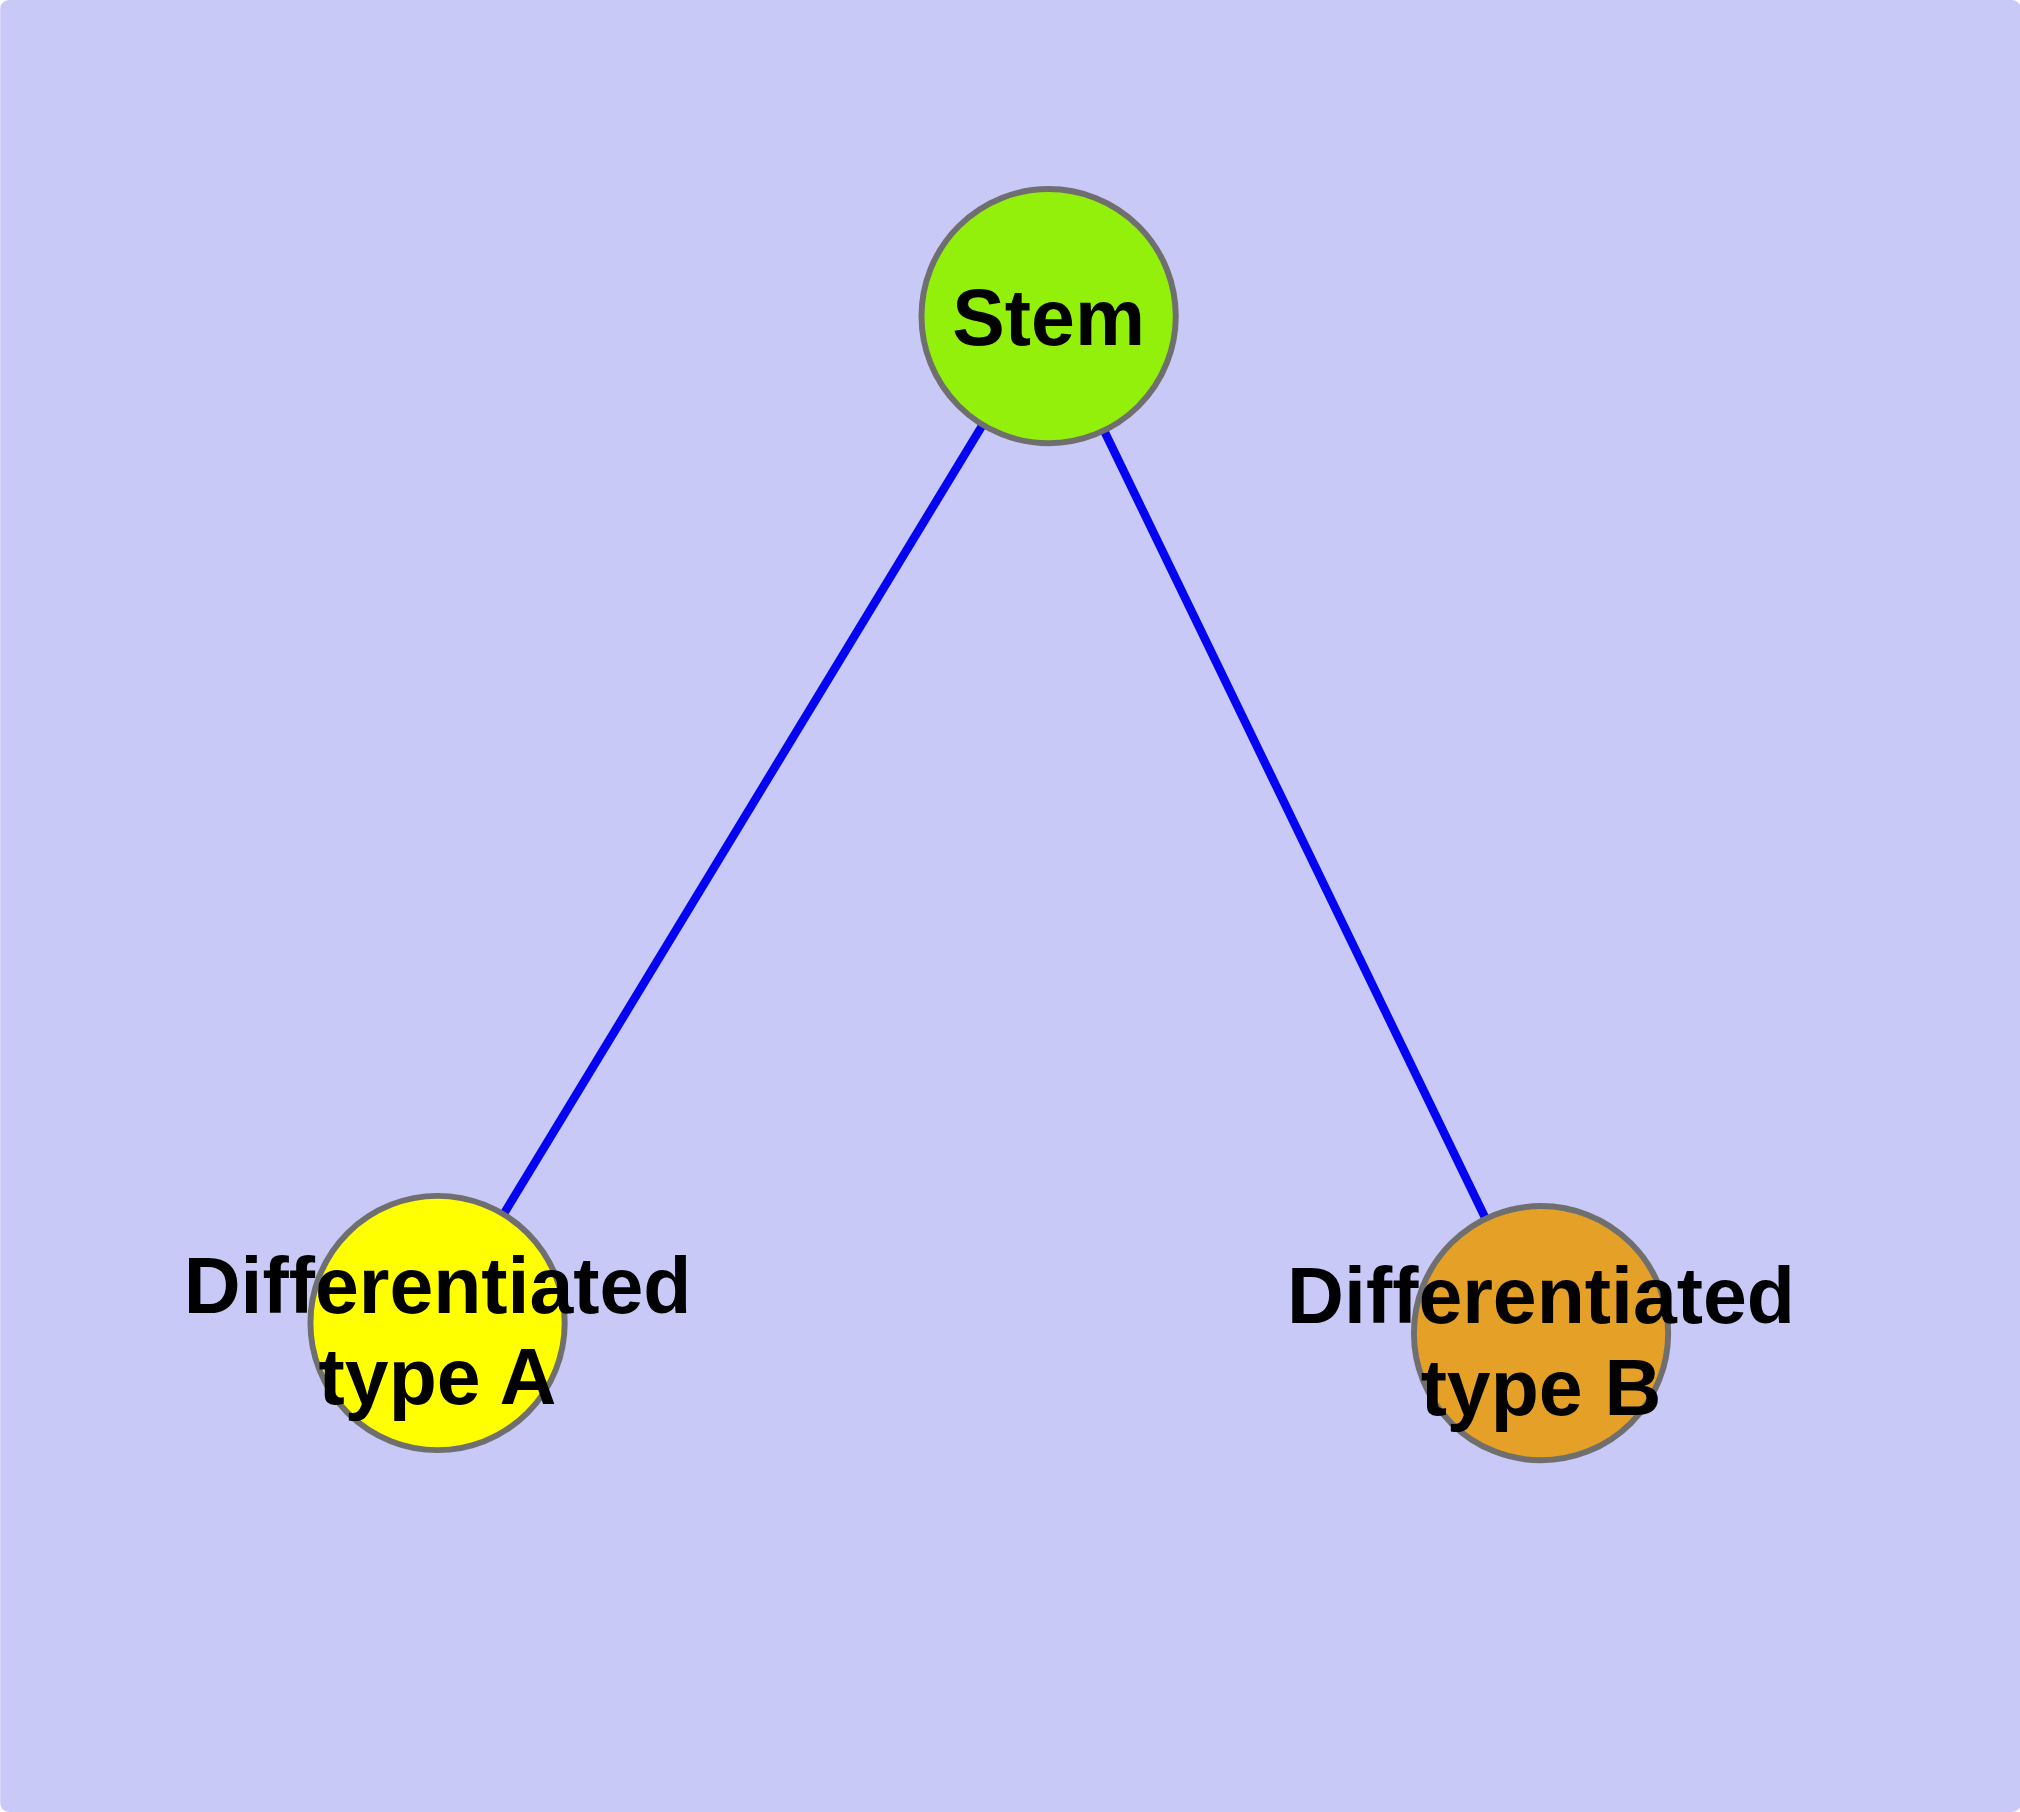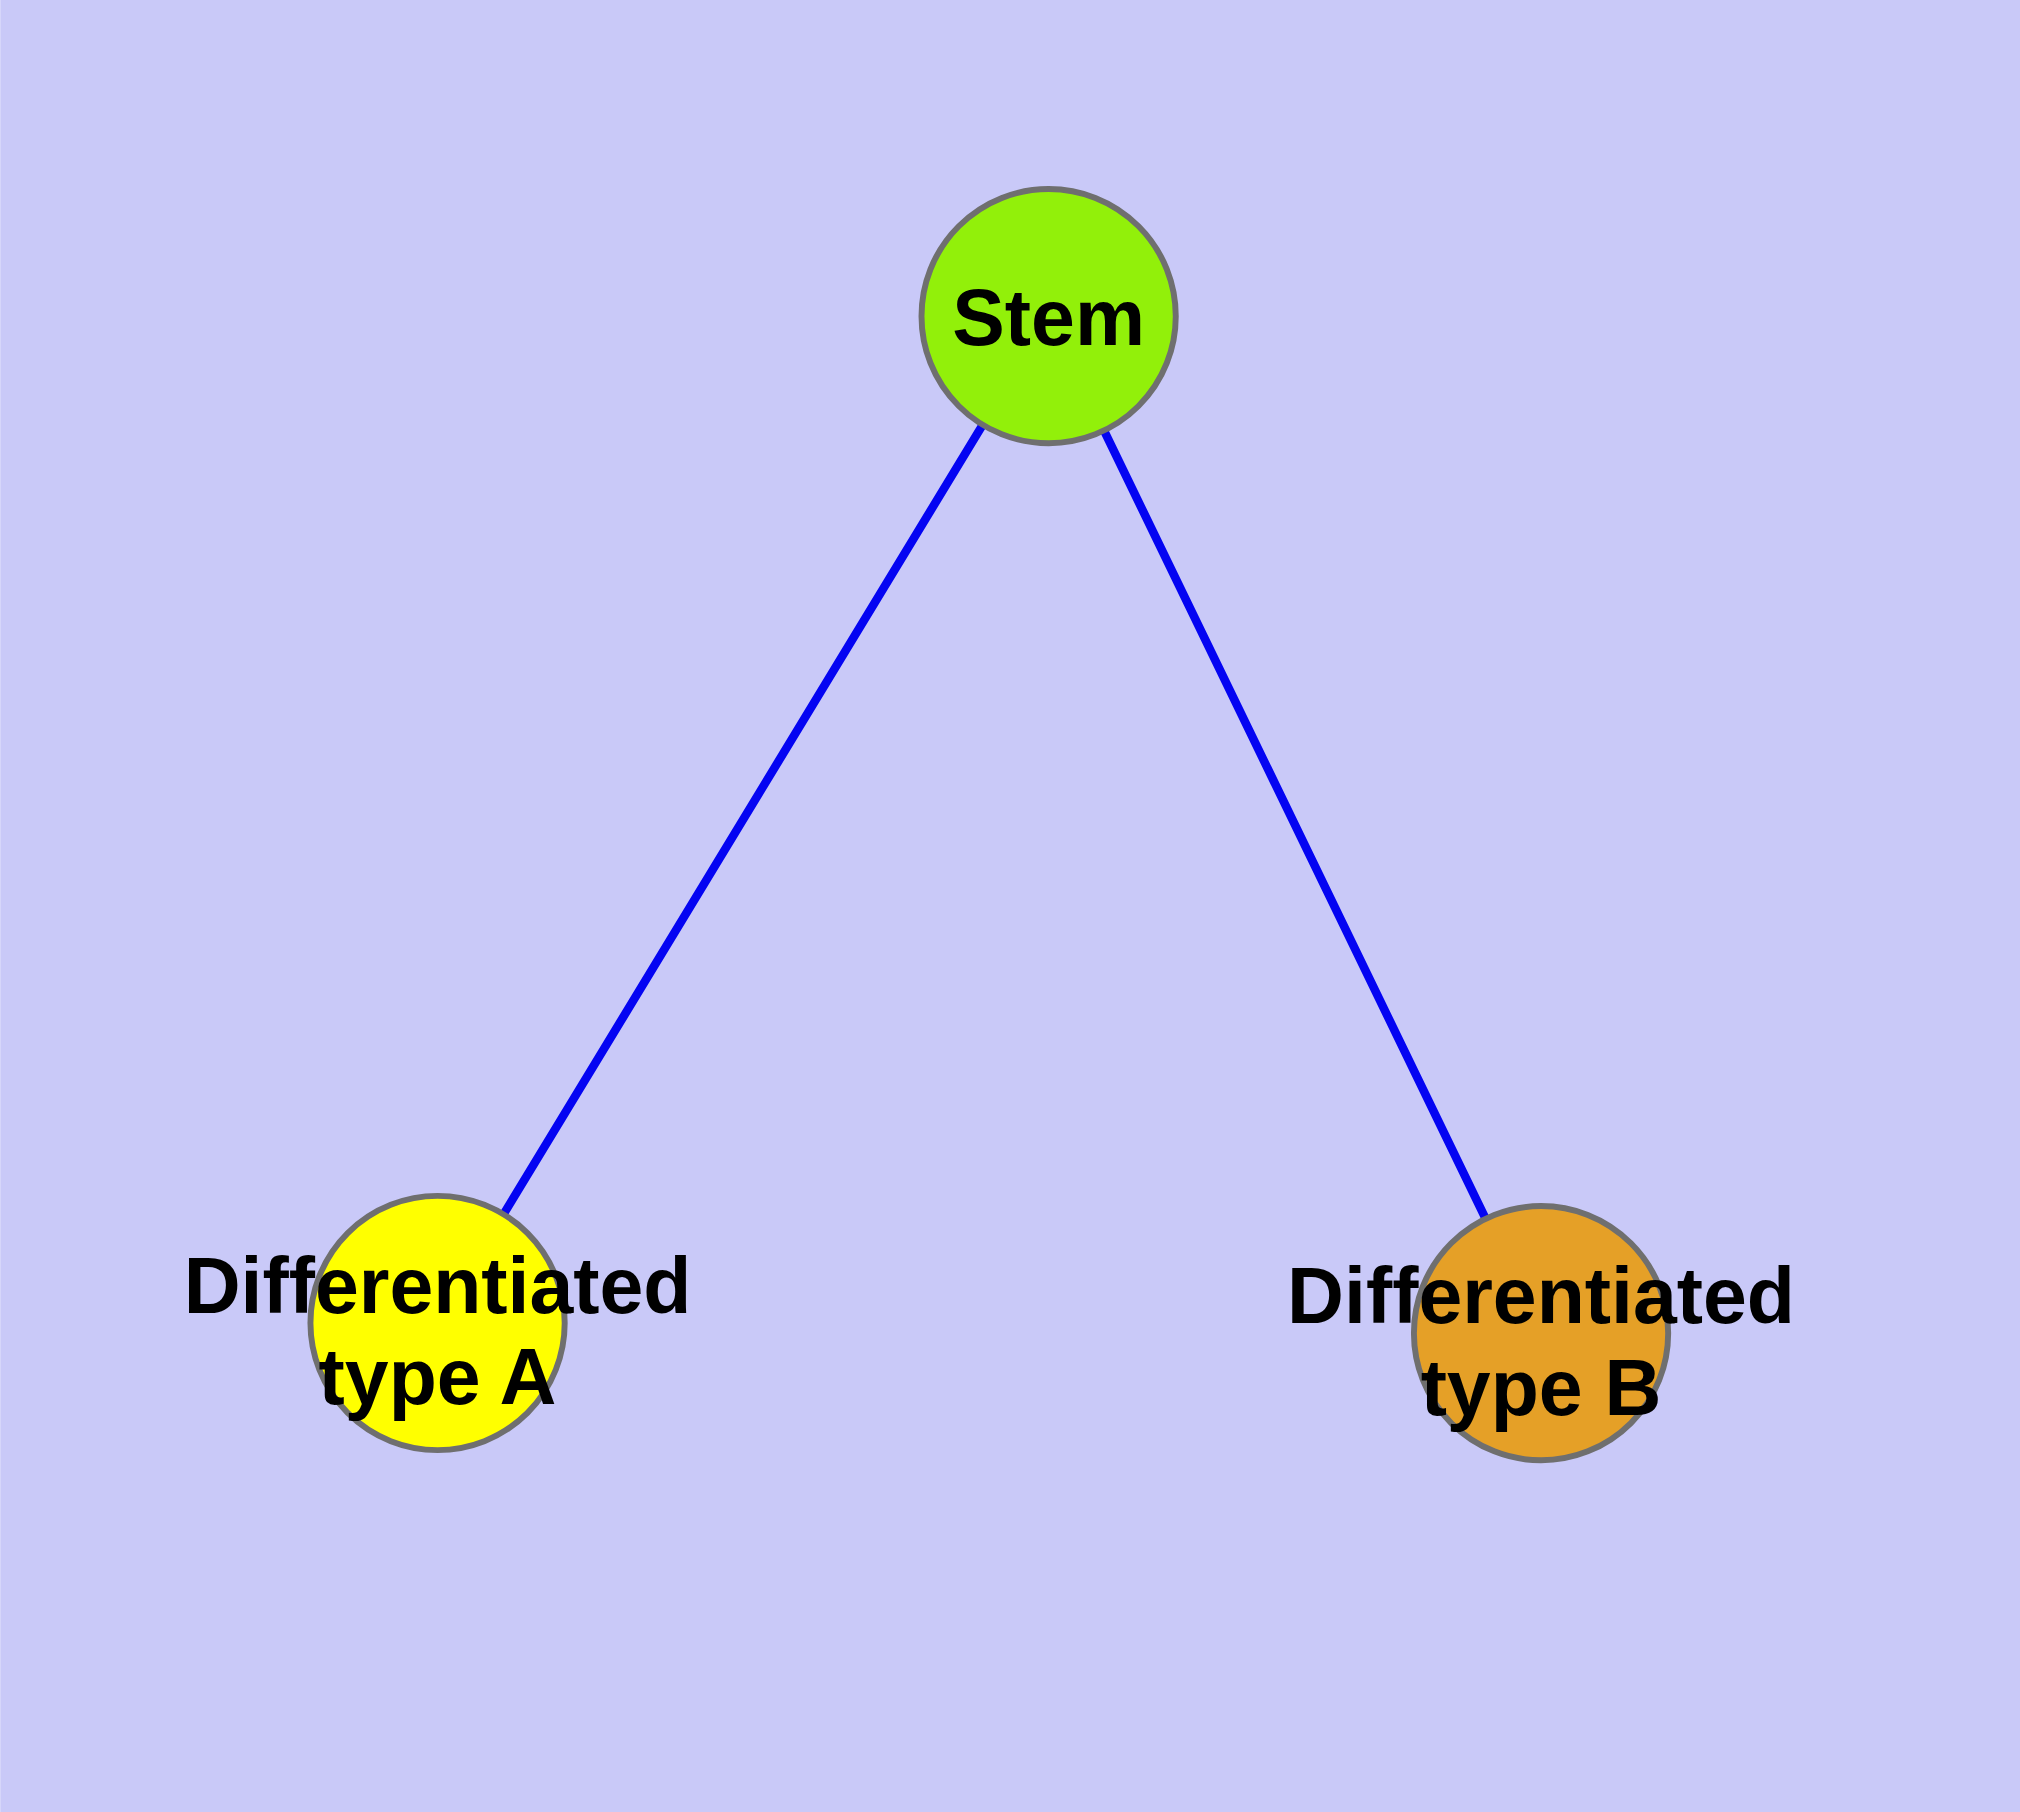--- a/index.html
+++ b/index.html
@@ -5,20 +5,21 @@
   html, body {
     margin: 0;
     padding: 0;
   }
   #canvas {
     position: relative;
     width: 2021px;
     height: 1812px;
     overflow: hidden;
     font-family: "Liberation Sans", sans-serif;
+    border-radius: 9px;
   }
   svg {
     display: block;
   }
   .edge {
     stroke-width: 10;
     stroke-linecap: round;
   }
   .node-circle {
     stroke-width: 7;

